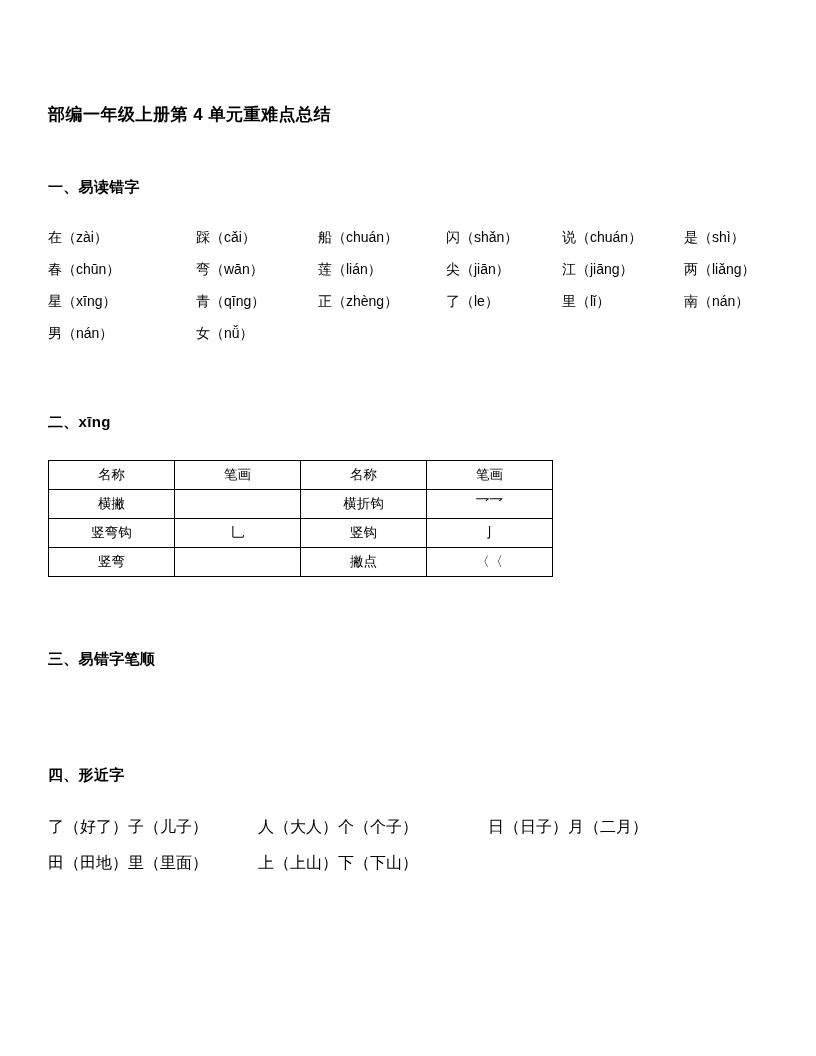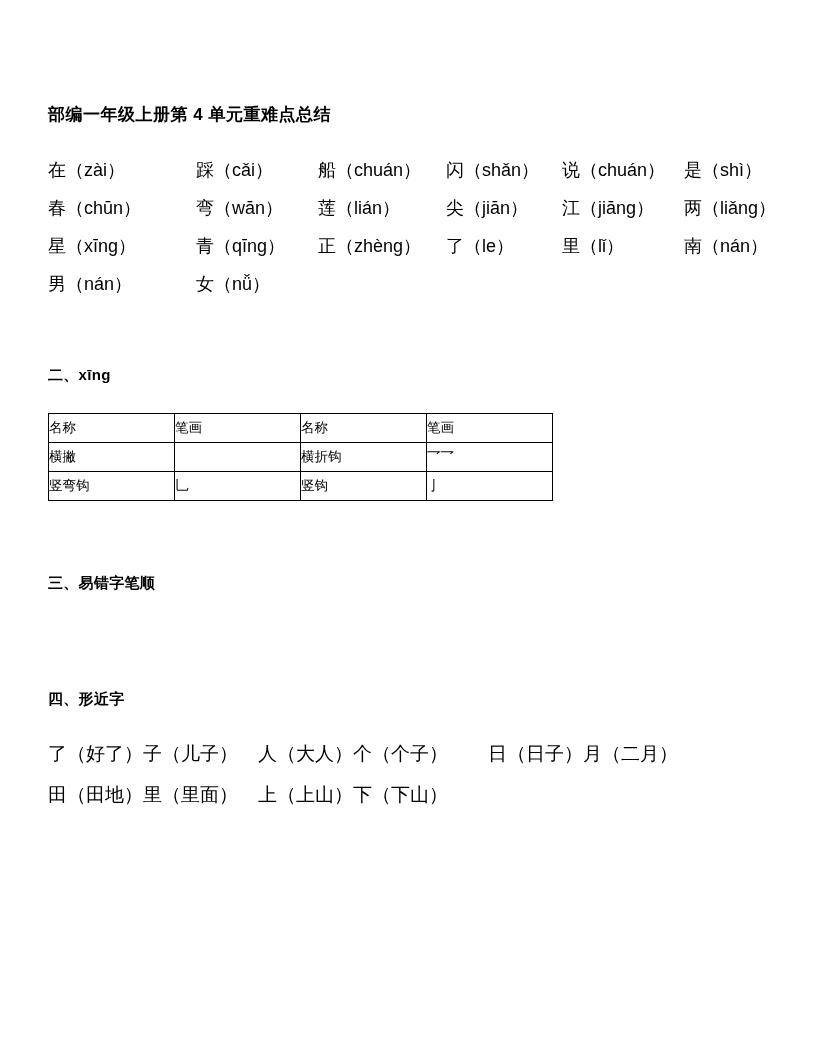--- a/index.html
+++ b/index.html
@@ -41,21 +41,21 @@
   .h-4 { margin-top: 63px; }
 
   
   .pinyin-grid {
     margin-top: 32px;
     width: 100%;
     border-collapse: collapse;
     table-layout: fixed;
   }
   .pinyin-grid td {
-    font-size: 18px;
+    font-size: 14px;
     padding: 0 0 14px 0;
     vertical-align: top;
     white-space: nowrap;
   }
   .pinyin-grid td.c0 { width: 148px; }
   .pinyin-grid td.c1 { width: 122px; }
   .pinyin-grid td.c2 { width: 128px; }
   .pinyin-grid td.c3 { width: 116px; }
   .pinyin-grid td.c4 { width: 122px; }
   .pinyin-grid td.c5 { width: auto; }
@@ -64,20 +64,21 @@
   .stroke-table {
     margin-top: 28px;
     border-collapse: collapse;
     table-layout: fixed;
     width: 500px;
     margin-left: 0;
   }
   .stroke-table td {
     border: 1px solid #000000;
     height: 28px;
+    text-align: center;
     vertical-align: middle;
     font-size: 13.5px;
     padding: 0;
   }
   .stroke-table td.w-name { width: 125px; }
   .stroke-table td.w-stroke { width: 125px; }
   .stroke-glyph {
     font-family: "DejaVu Sans", sans-serif;
     font-size: 15px;
   }
@@ -86,36 +87,37 @@
   .empty-body { height: 34px; }
 
   
   .xjz-grid {
     margin-top: 32px;
     width: 100%;
     border-collapse: collapse;
     table-layout: fixed;
   }
   .xjz-grid td {
-    font-size: 19px;
+    font-size: 16px;
     padding: 0 0 15px 0;
     vertical-align: top;
     white-space: nowrap;
   }
   .xjz-grid td.x0 { width: 210px; }
   .xjz-grid td.x1 { width: 230px; margin-top: 8px; }
   .xjz-grid td.x2 { width: auto; }
 </style>
 </head>
 <body>
 
 <div class="page">
 
   <div class="doc-title">部编一年级上册第 4 单元重难点总结</div>
 
+  <div class="section-heading h-1">一、易读错字</div>
 
   <table class="pinyin-grid">
     <tbody>
         <tr>
       <td class="c0">在（zài）</td>
       <td class="c1">踩（cǎi）</td>
       <td class="c2">船（chuán）</td>
       <td class="c3">闪（shǎn）</td>
       <td class="c4">说（chuán）</td>
       <td class="c5">是（shì）</td>
@@ -162,20 +164,26 @@
       <td class="w-stroke stroke-glyph"></td>
       <td class="w-name">横折钩</td>
       <td class="w-stroke stroke-glyph">乛乛</td>
     </tr>
     <tr>
       <td class="w-name">竖弯钩</td>
       <td class="w-stroke stroke-glyph">乚</td>
       <td class="w-name">竖钩</td>
       <td class="w-stroke stroke-glyph">亅</td>
     </tr>
+    <tr>
+      <td class="w-name">竖弯</td>
+      <td class="w-stroke stroke-glyph"></td>
+      <td class="w-name">撇点</td>
+      <td class="w-stroke stroke-glyph">〈〈</td>
+    </tr>
   </tbody>
     </table>
 
   <div class="section-heading h-3">三、易错字笔顺</div>
   <div class="empty-body"></div>
 
   <div class="section-heading h-4">四、形近字</div>
 
   <table class="xjz-grid">
     <tbody>

